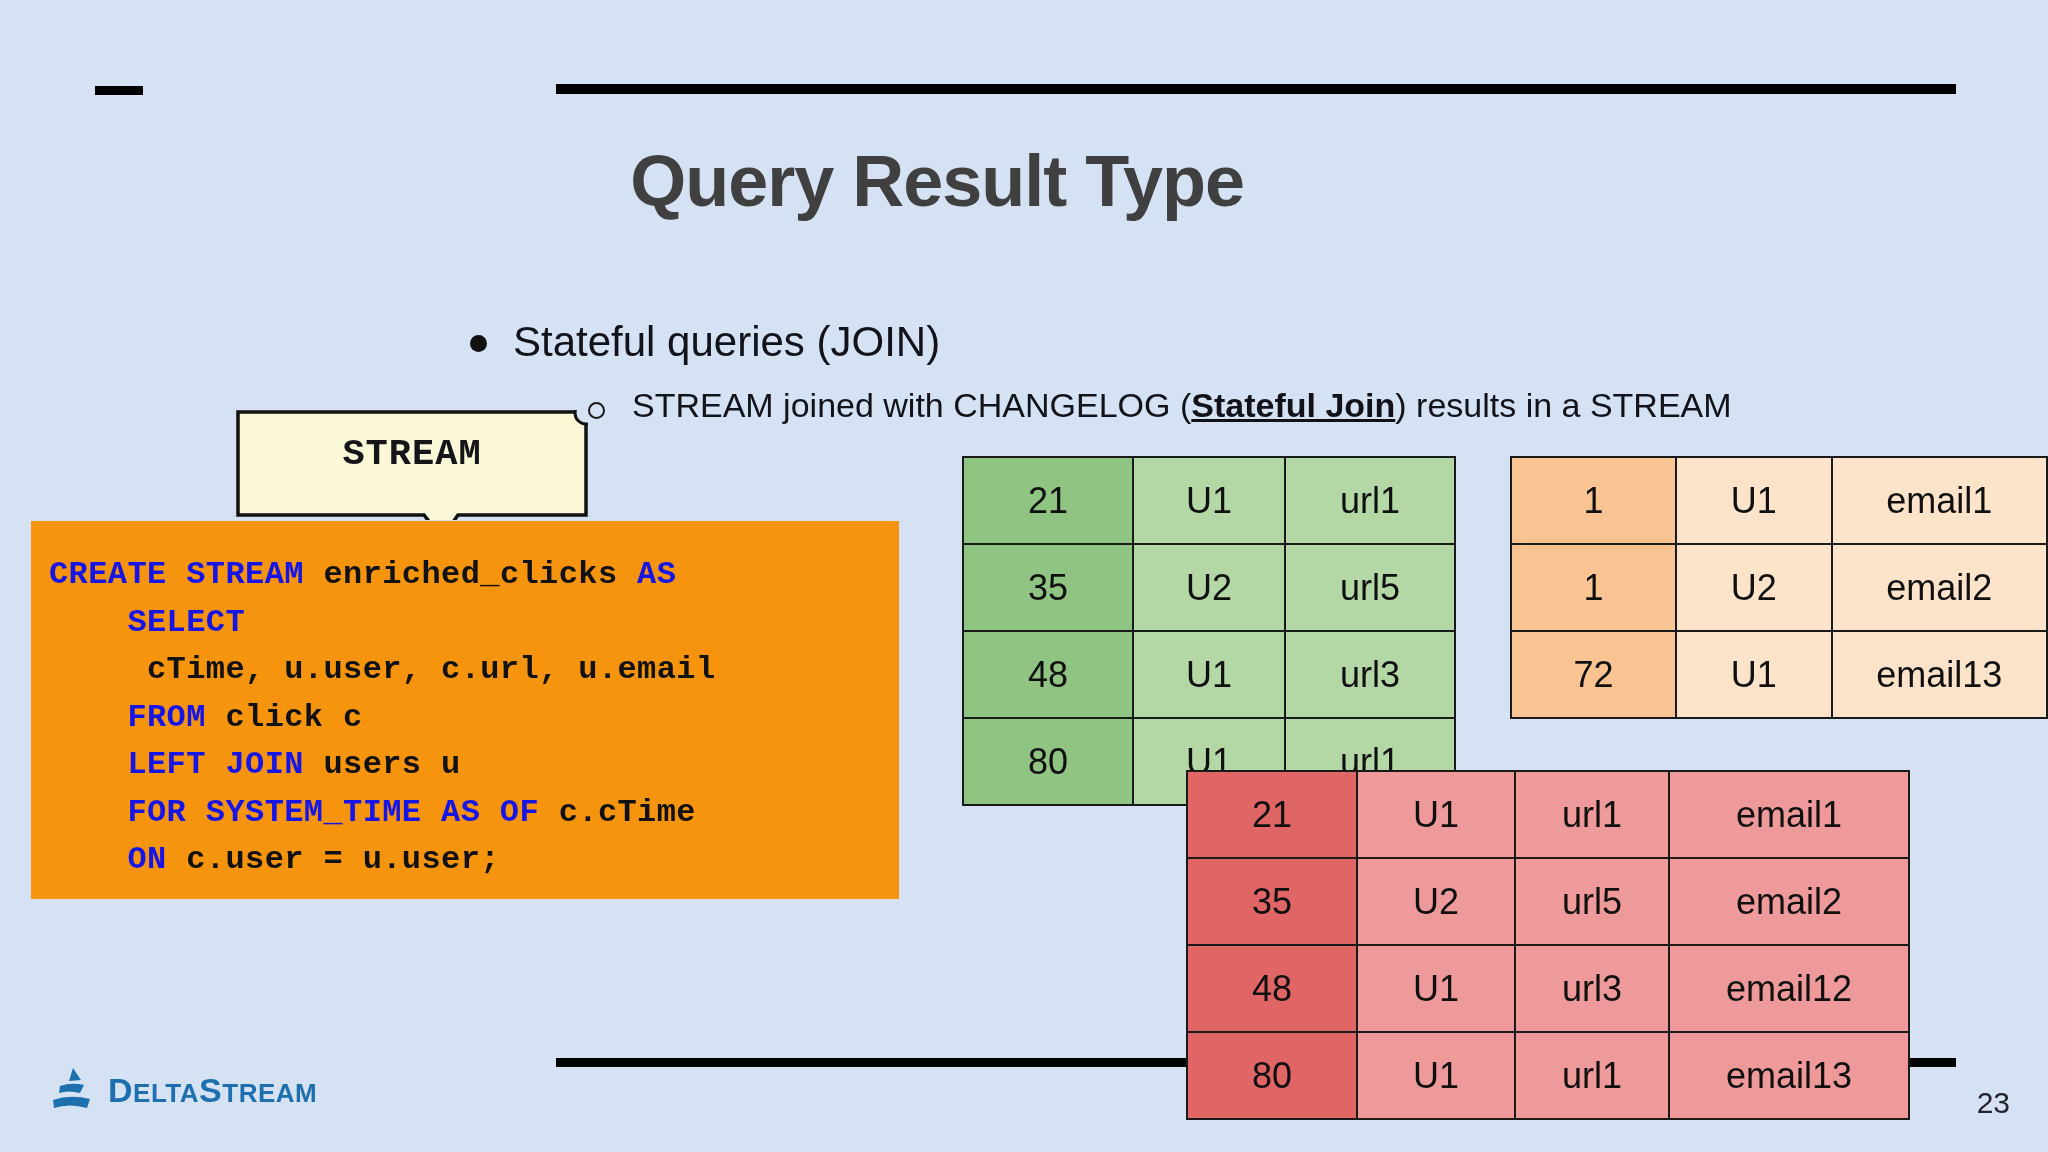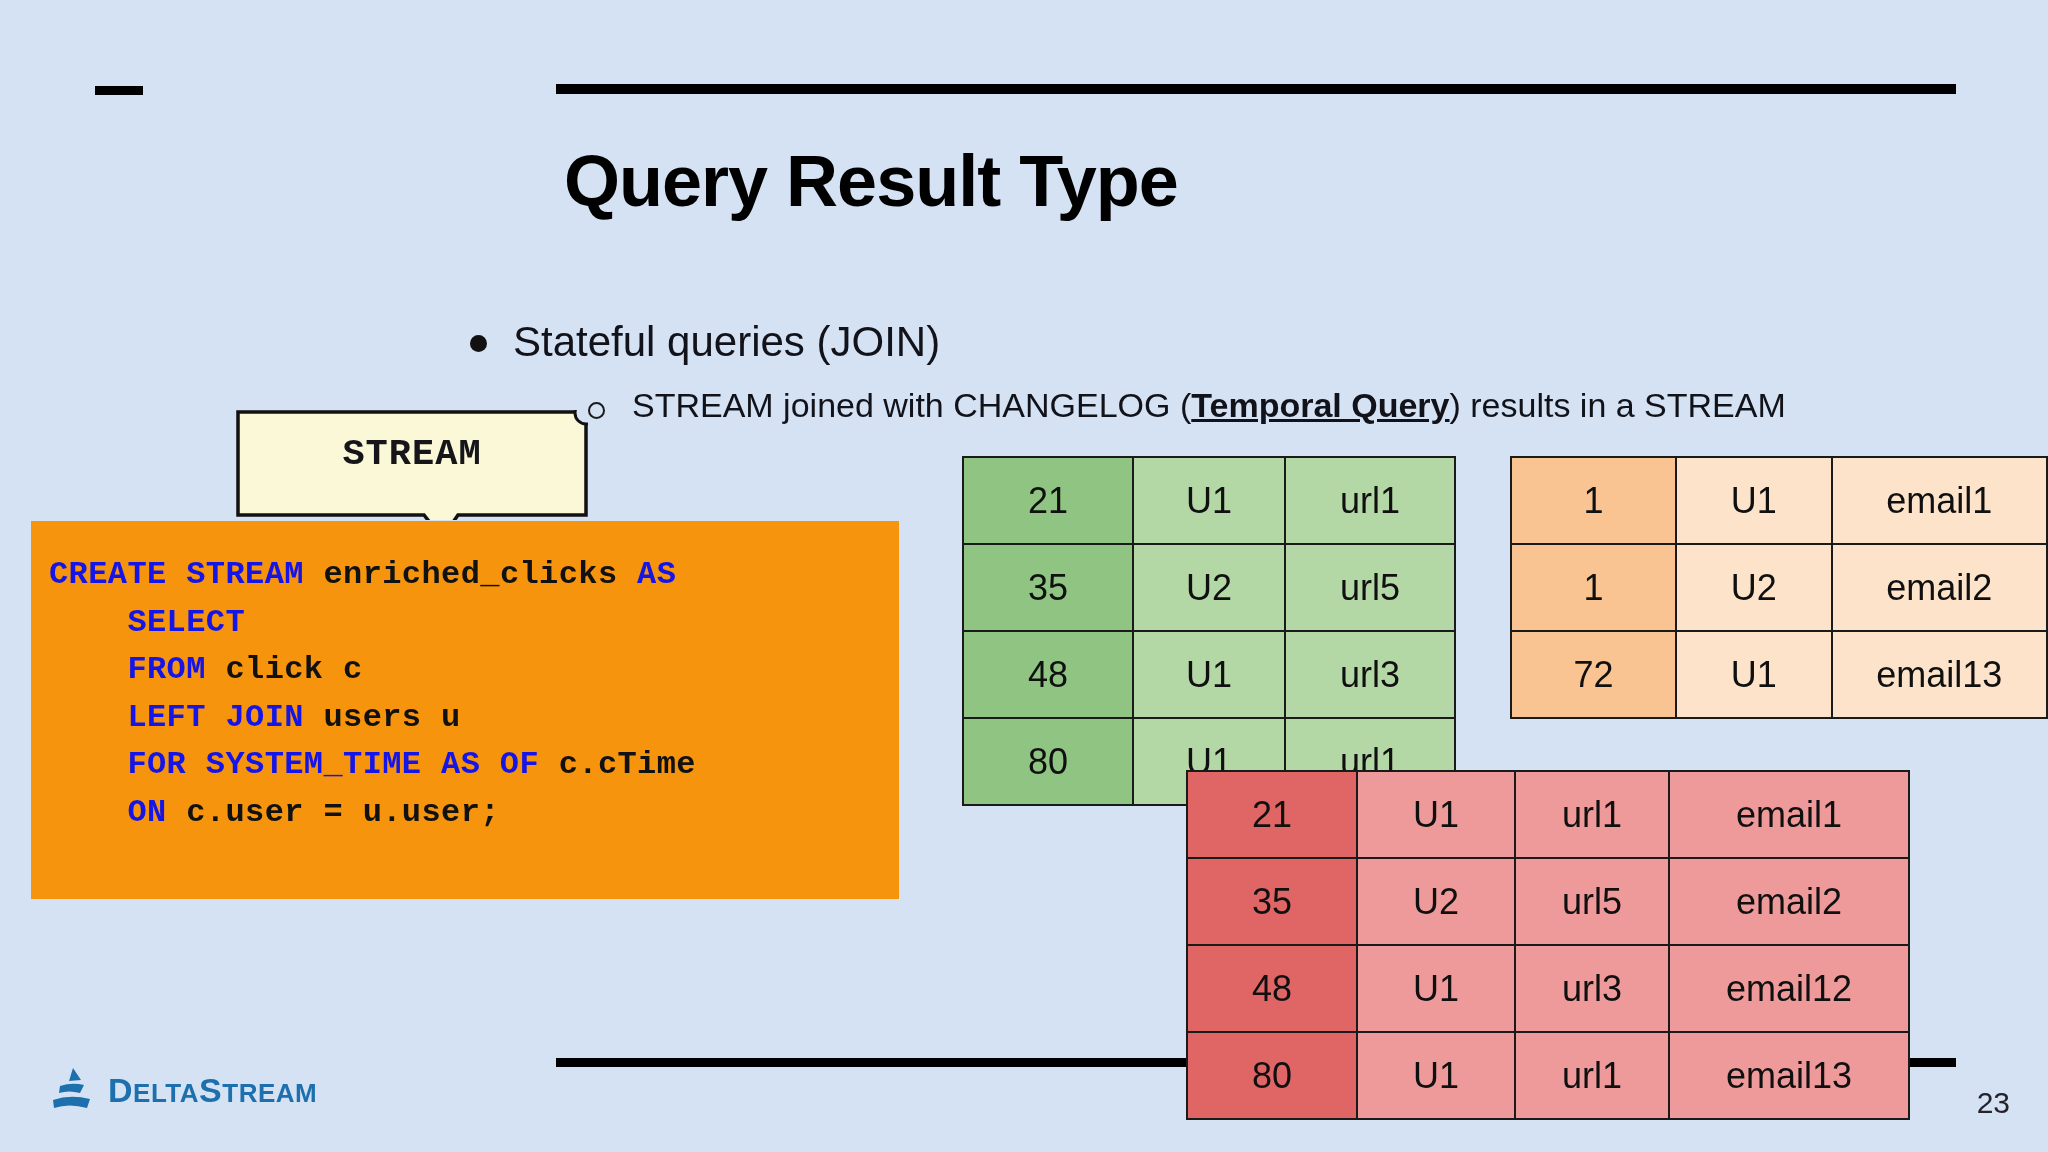--- a/index.html
+++ b/index.html
@@ -41,24 +41,24 @@
     height: 9px;
     background: #000000;
   }
 
   
   .title {
     position: absolute;
     left: 564px;
     top: 140px;
     width: 680px;
-    text-align: left;
+    text-align: right;
     font-size: 72px;
     font-weight: bold;
-    color: #000000;
+    color: #404040;
     letter-spacing: -1px;
     white-space: nowrap;
   }
 
   
   .bullet-l1 {
     position: absolute;
     left: 470px;
     top: 318px;
     display: flex;
@@ -229,26 +229,27 @@
 
   <div class="title">Query Result Type</div>
 
   <div class="bullet-l1">
     <span class="dot-filled"></span>
     <span class="bullet-l1-text">Stateful queries (JOIN)</span>
   </div>
 
   <div class="bullet-l2">
     <span class="dot-hollow"></span>
-    <span class="bullet-l2-text"><span>STREAM joined with CHANGELOG (</span><b>Temporal Query</b><span>) results in a STREAM</span></span>
+    <span class="bullet-l2-text"><span>STREAM joined with CHANGELOG (</span><b>Stateful Join</b><span>) results in a STREAM</span></span>
   </div>
 
   <div class="code-block" id="code-block">
       <div class="code-line"><span class="kw">CREATE STREAM </span><span>enriched_clicks </span><span class="kw">AS</span></div>
       <div class="code-line"><span class="kw">    SELECT</span></div>
+      <div class="code-line"><span>     cTime, u.user, c.url, u.email</span></div>
       <div class="code-line"><span class="kw">    FROM </span><span>click c</span></div>
       <div class="code-line"><span class="kw">    LEFT JOIN </span><span>users u</span></div>
       <div class="code-line"><span class="kw">    FOR SYSTEM_TIME AS OF </span><span>c.cTime</span></div>
       <div class="code-line"><span class="kw">    ON </span><span>c.user = u.user;</span></div>
     </div>
 
   <div class="callout">
     <svg width="352" height="110" viewBox="0 0 352 110">
       <path d="M2 2 L350 2 L350 105 L222 105 L206 128 L188 105 L2 105 Z" fill="#fbf8d8" stroke="#111111" stroke-width="3.5" stroke-linejoin="miter"></path>
       <circle cx="350" cy="3" r="11" fill="#d4e2f4" stroke="#111111" stroke-width="3"></circle>

